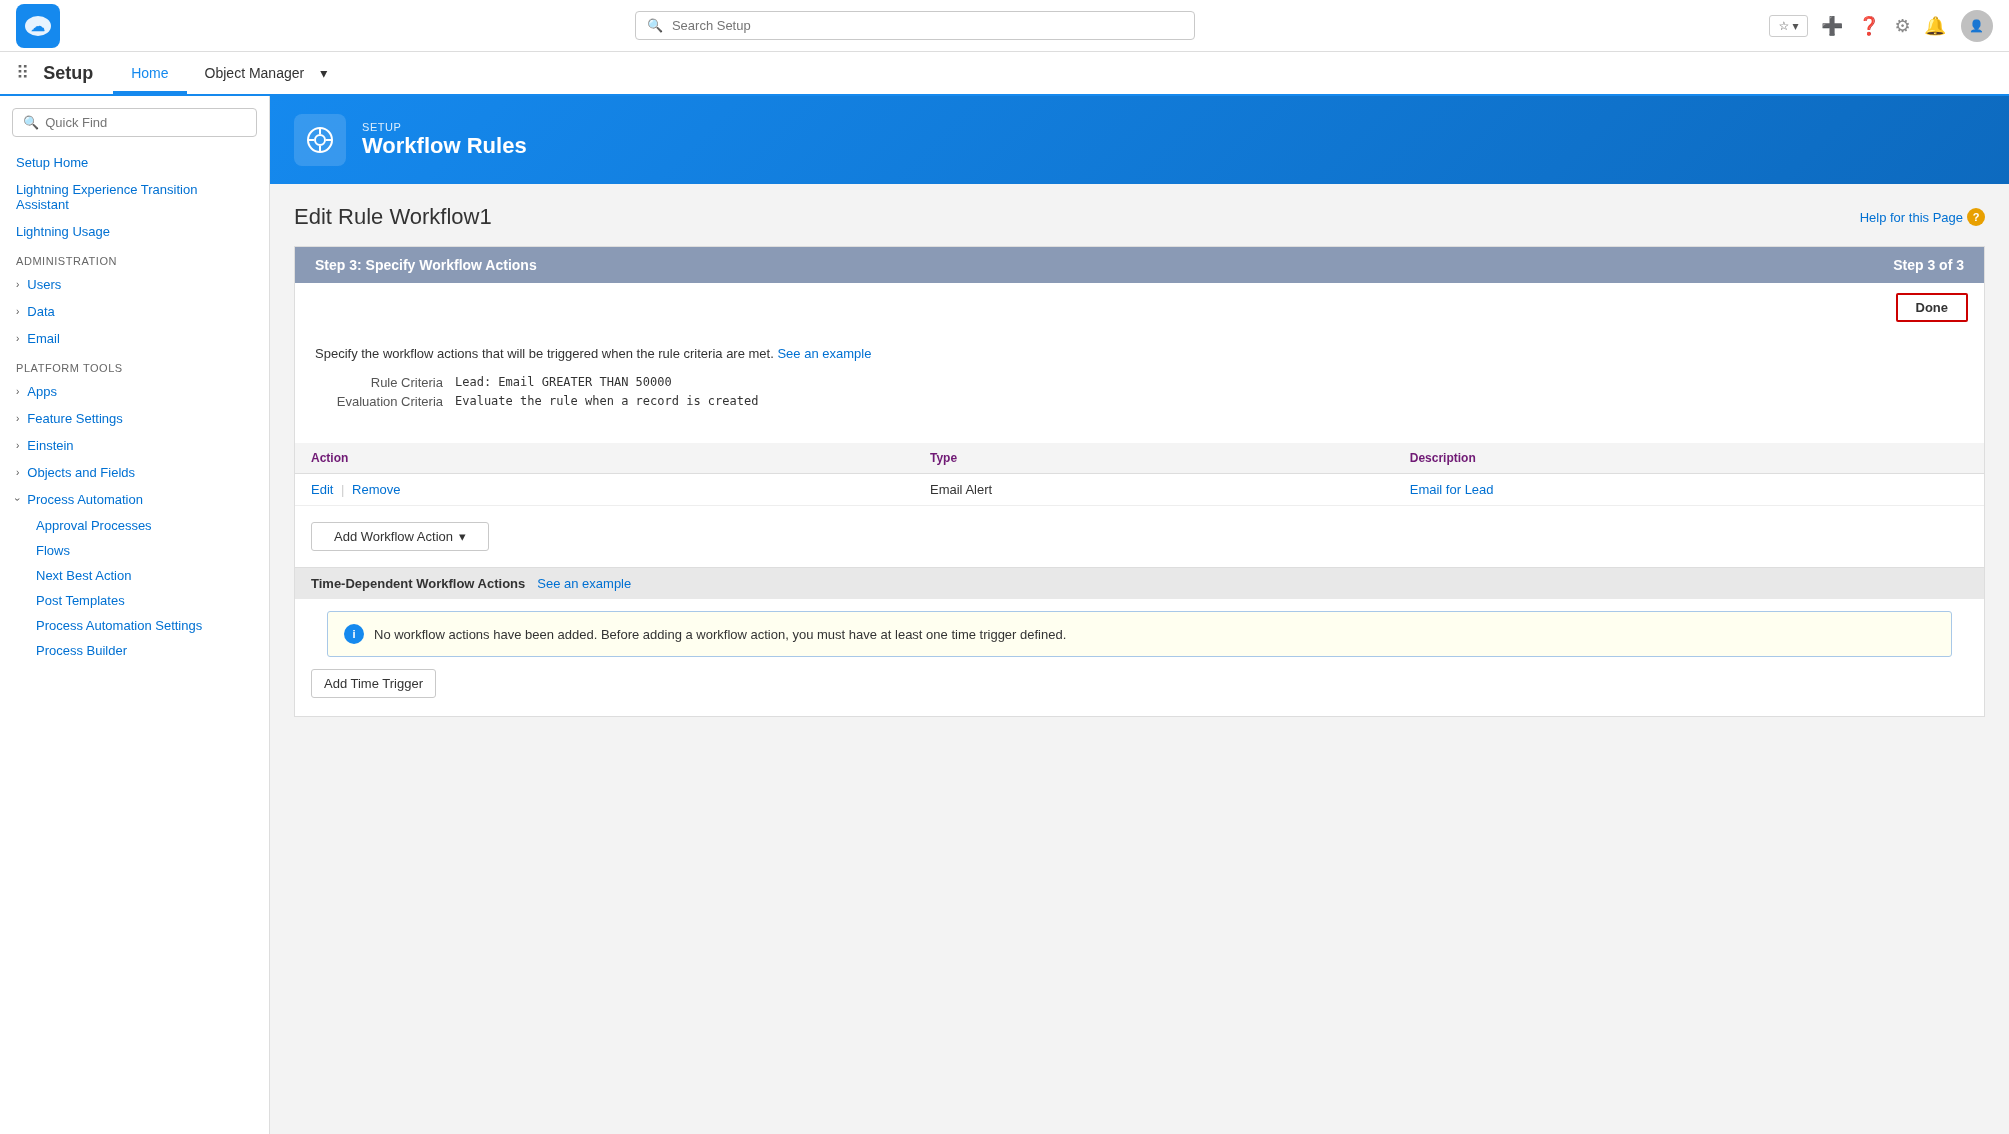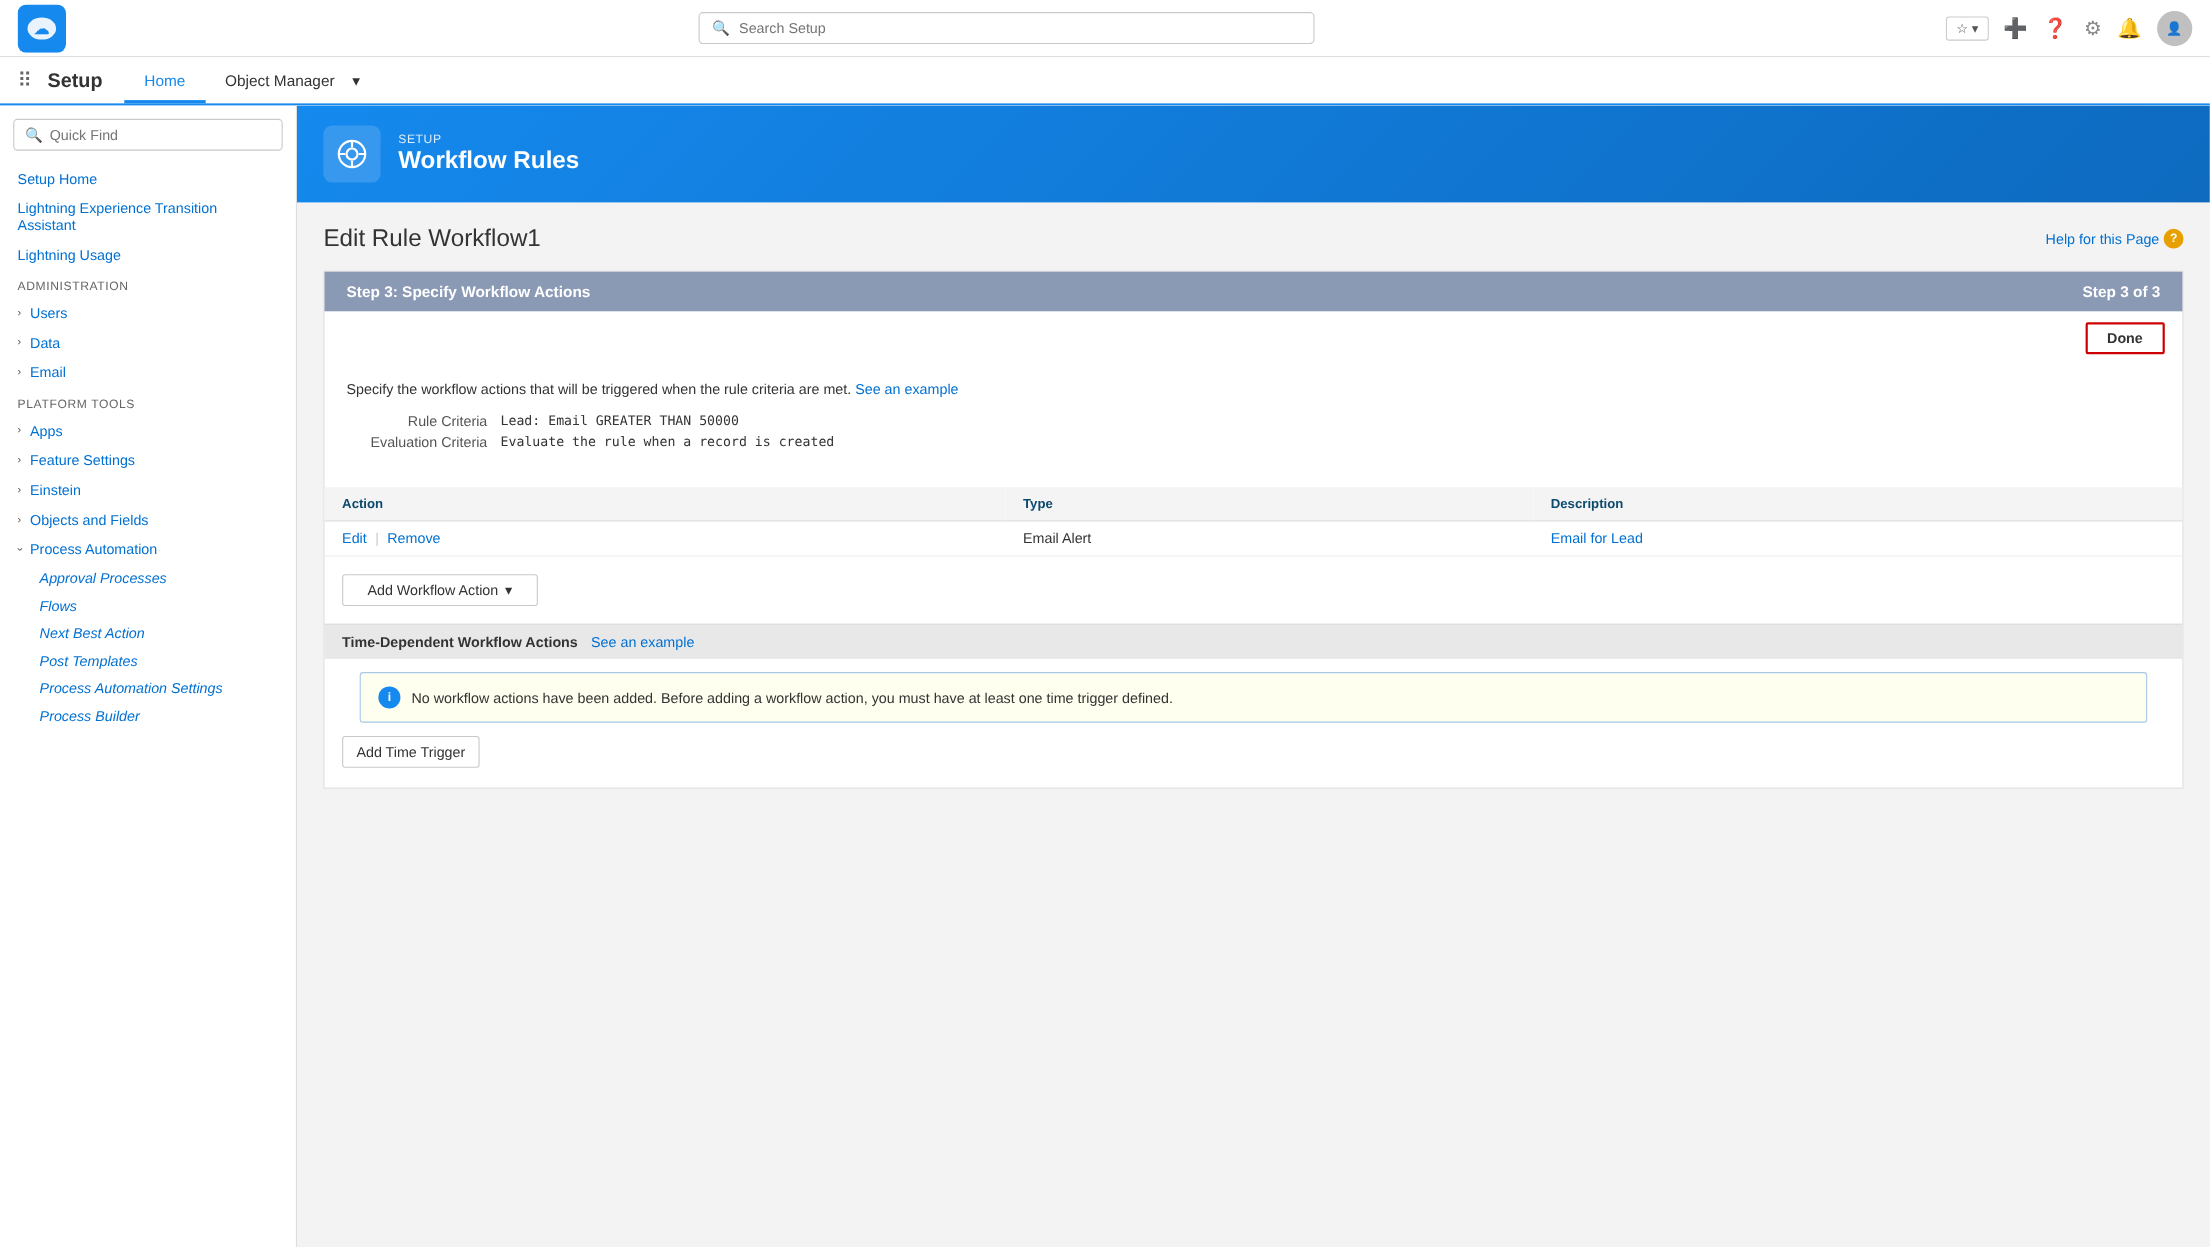--- a/index.html
+++ b/index.html
@@ -145,21 +145,20 @@
       color: #0070d2;
       font-size: 13px;
     }
     .sidebar-item .chevron { margin-right: 8px; font-size: 10px; color: #555; }
     .sidebar-item.open .chevron { transform: rotate(90deg); }
     .sidebar-subitem {
       padding: 5px 16px 5px 36px;
       cursor: pointer;
       color: #0070d2;
       font-size: 13px;
-      font-style: italic;
     }
 
     
     .content-area {
       flex: 1;
       overflow-y: auto;
       background: #f3f3f3;
     }
 
     
@@ -254,21 +253,21 @@
     }
 
     
     .action-table { width: 100%; border-collapse: collapse; }
     .action-table th {
       background: #f4f4f4;
       text-align: left;
       padding: 8px 16px;
       font-size: 12px;
       font-weight: 700;
-      color: #0c4a6e;
+      color: #701a75;
       border-bottom: 1px solid #ddd;
     }
     .action-table td {
       padding: 8px 16px;
       border-bottom: 1px solid #eee;
       font-size: 13px;
     }
     .link-btn { color: #0070d2; cursor: pointer; text-decoration: none; margin-top: 20px; }
     .separator { color: #ccc; margin: 0 4px; }
 

